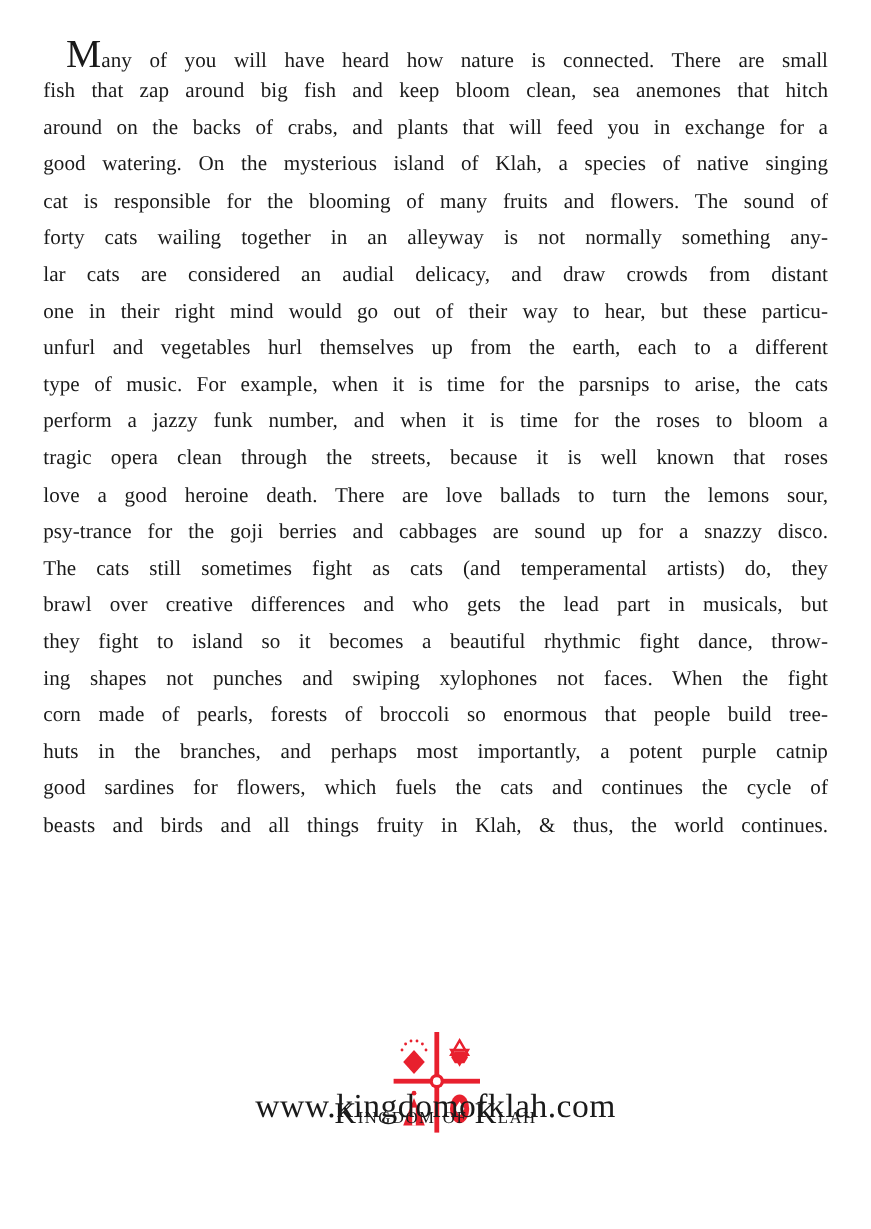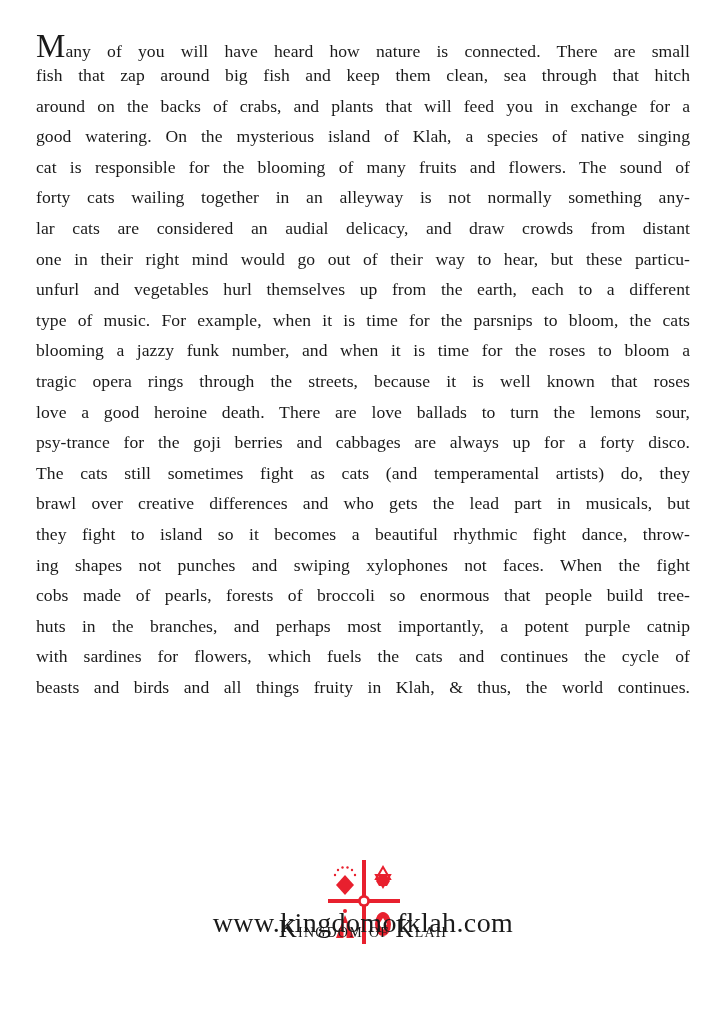--- a/index.html
+++ b/index.html
@@ -25,21 +25,21 @@
     .line {
       display: block;
       height: 30.6px;
       line-height: 30.6px;
       font-size: 17.6px;
       white-space: nowrap;
       text-align: justify;
       text-align-last: justify;
       letter-spacing: 0.05px;
     }
-    .line.first { height: 30px; line-height: 36px; }
+    .line.first { height: 30px; line-height: 36px; margin-left: 19px; }
     .dropcap {
       font-size: 33px;
       line-height: 1;
       vertical-align: baseline;
     }
     .logo {
       position: absolute;
       left: 326px;
       top: 860px;
       width: 76px;
@@ -65,40 +65,40 @@
       font-size: 28px;
       line-height: 26px;
       letter-spacing: 0.4px;
     }
   </style>
 </head>
 <body>
 
 <div class="story">
   <span class="line first"><span class="dropcap">M</span><span>any of you will have heard how nature is connected. There are small</span></span>
-  <span class="line">fish that zap around big fish and keep them clean, sea through that hitch</span>
+  <span class="line">fish that zap around big fish and keep bloom clean, sea anemones that hitch</span>
   <span class="line">around on the backs of crabs, and plants that will feed you in exchange for a</span>
   <span class="line">good watering. On the mysterious island of Klah, a species of native singing</span>
   <span class="line">cat is responsible for the blooming of many fruits and flowers. The sound of</span>
   <span class="line">forty cats wailing together in an alleyway is not normally something any-</span>
   <span class="line">lar cats are considered an audial delicacy, and draw crowds from distant</span>
   <span class="line">one in their right mind would go out of their way to hear, but these particu-</span>
   <span class="line">unfurl and vegetables hurl themselves up from the earth, each to a different</span>
-  <span class="line">type of music. For example, when it is time for the parsnips to bloom, the cats</span>
-  <span class="line">blooming a jazzy funk number, and when it is time for the roses to bloom a</span>
-  <span class="line">tragic opera rings through the streets, because it is well known that roses</span>
+  <span class="line">type of music. For example, when it is time for the parsnips to arise, the cats</span>
+  <span class="line">perform a jazzy funk number, and when it is time for the roses to bloom a</span>
+  <span class="line">tragic opera clean through the streets, because it is well known that roses</span>
   <span class="line">love a good heroine death. There are love ballads to turn the lemons sour,</span>
-  <span class="line">psy-trance for the goji berries and cabbages are always up for a forty disco.</span>
+  <span class="line">psy-trance for the goji berries and cabbages are sound up for a snazzy disco.</span>
   <span class="line">The cats still sometimes fight as cats (and temperamental artists) do, they</span>
   <span class="line">brawl over creative differences and who gets the lead part in musicals, but</span>
   <span class="line">they fight to island so it becomes a beautiful rhythmic fight dance, throw-</span>
   <span class="line">ing shapes not punches and swiping xylophones not faces. When the fight</span>
-  <span class="line">cobs made of pearls, forests of broccoli so enormous that people build  tree-</span>
+  <span class="line">corn made of pearls, forests of broccoli so enormous that people build  tree-</span>
   <span class="line">huts in the branches, and perhaps  most importantly, a potent purple catnip</span>
-  <span class="line">with sardines for flowers, which fuels the cats and continues the cycle of</span>
+  <span class="line">good sardines for flowers, which fuels the cats and continues the cycle of</span>
   <span class="line">beasts and birds and all things fruity in Klah,  &amp; thus, the world continues.</span>
 </div>
 
 <div class="logo">
   <svg width="76" height="84" viewBox="0 0 76 84" xmlns="http://www.w3.org/2000/svg">
     <g fill="#E8202E" stroke="none">
 
       <rect x="36" y="0" width="4" height="84"></rect>
 
       <rect x="2" y="39" width="72" height="4"></rect>

